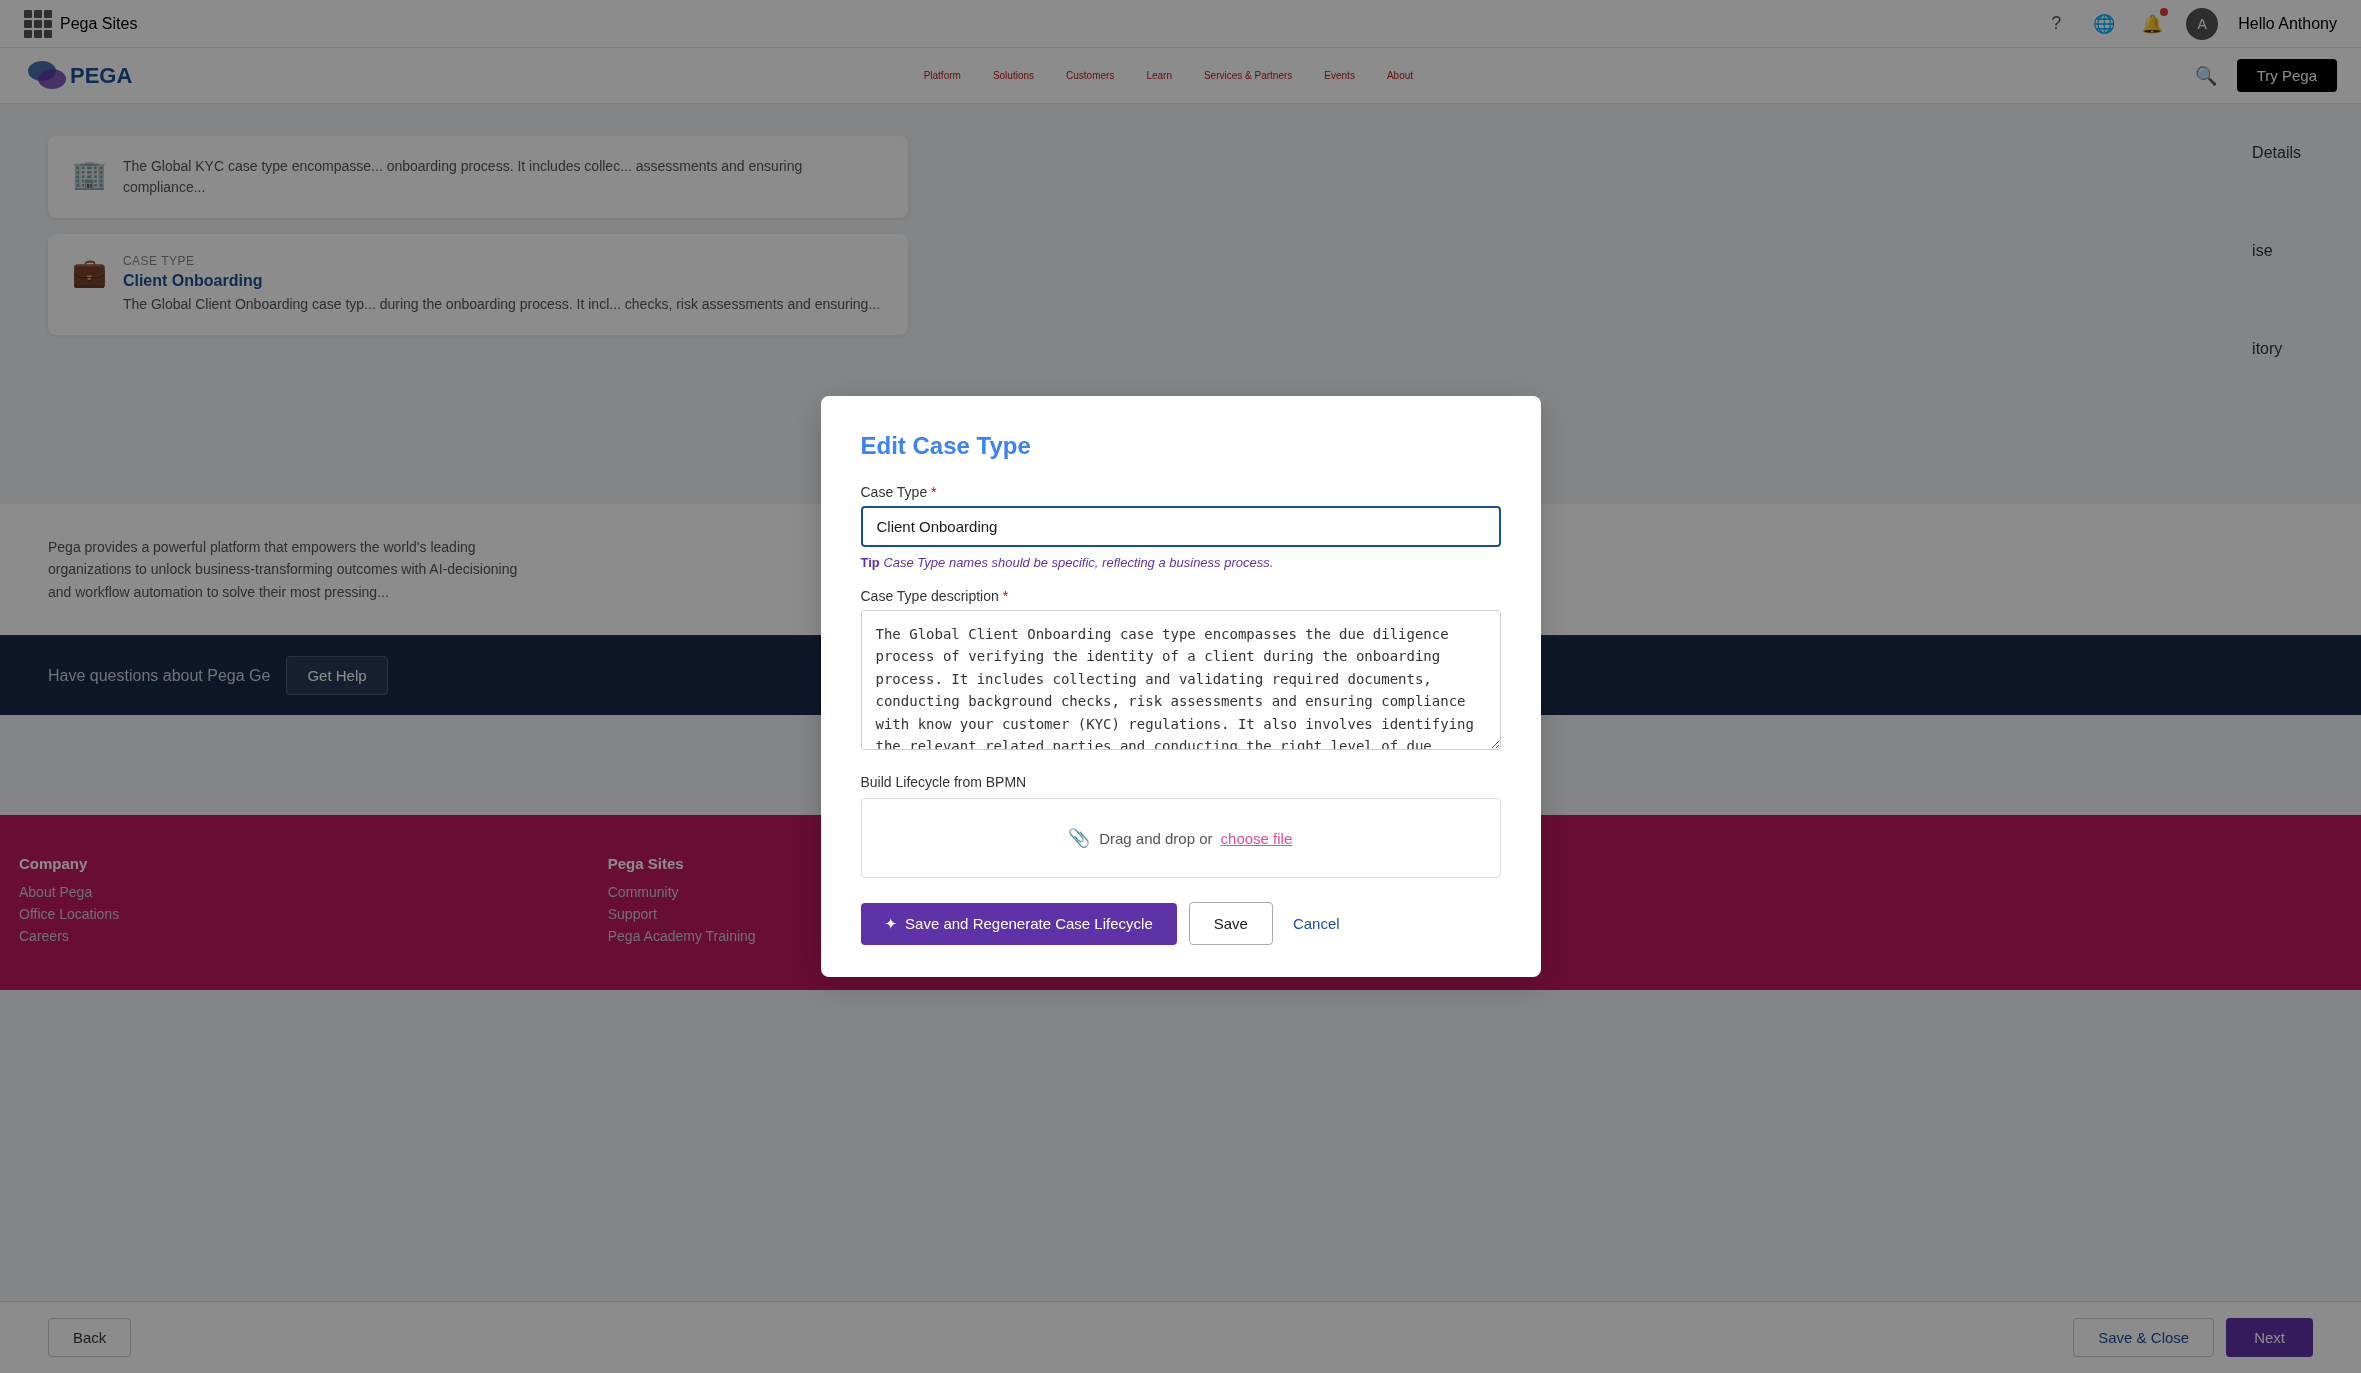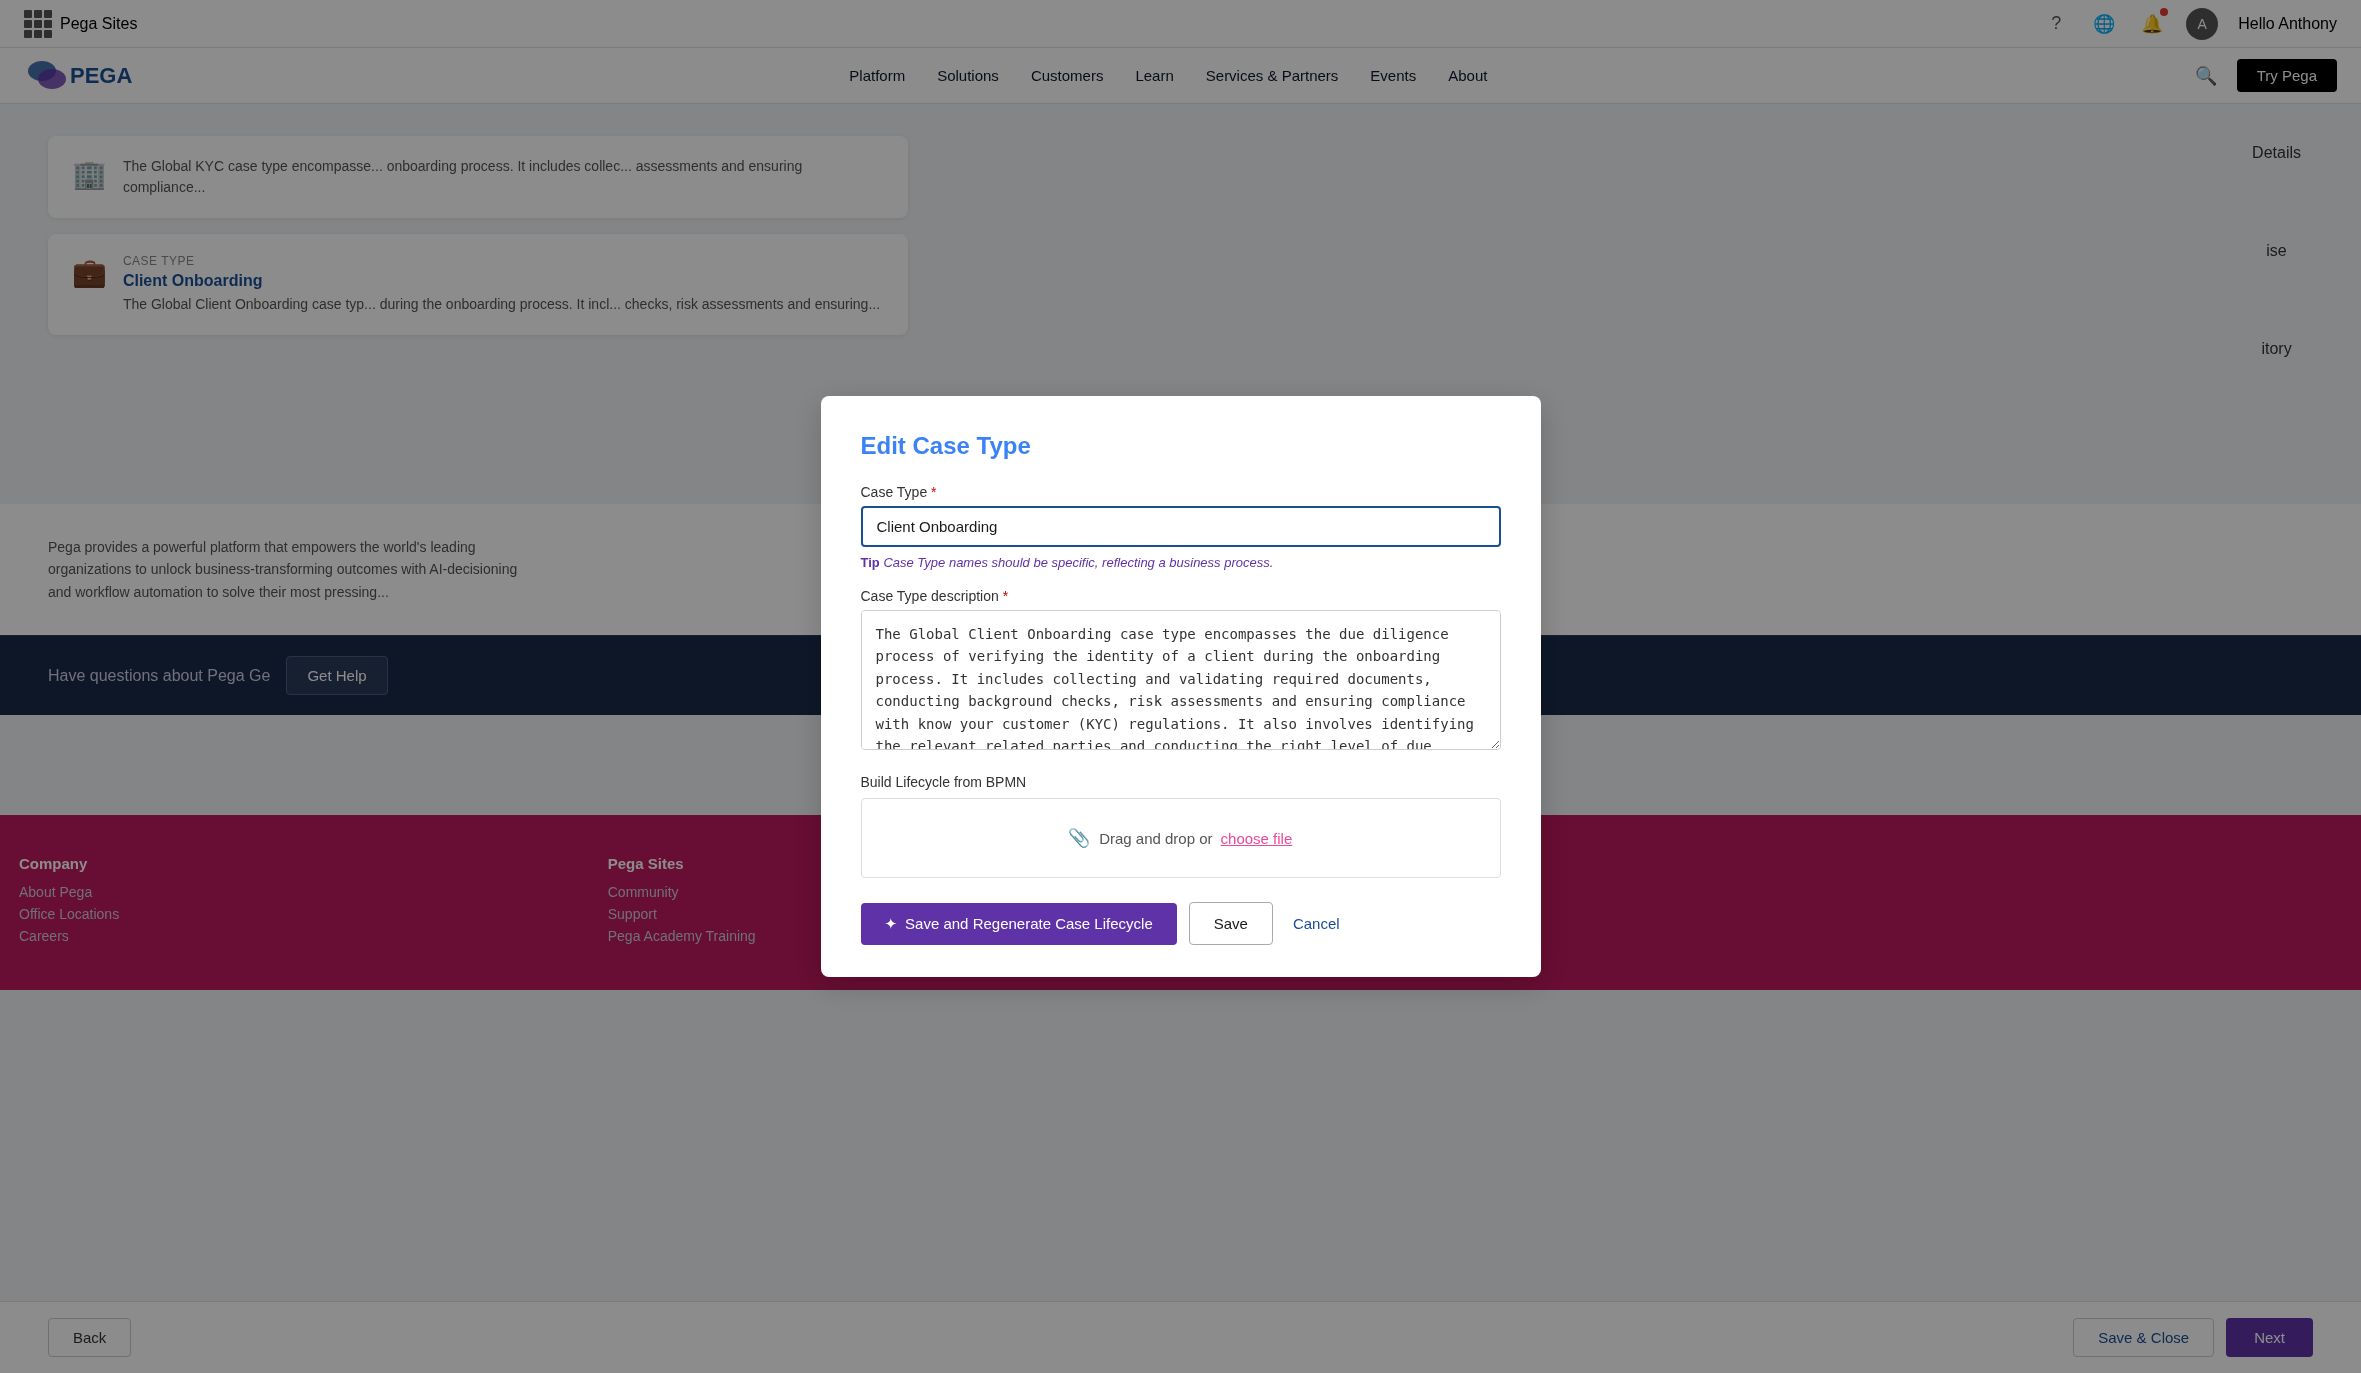--- a/index.html
+++ b/index.html
@@ -27,21 +27,21 @@
       background: #fff;
       border-bottom: 1px solid #e0e0e0;
       padding: 0 24px;
       height: 56px;
       display: flex;
       align-items: center;
       justify-content: space-between;
     }
     .logo { display: flex; align-items: center; gap: 8px; }
     .nav-links { display: flex; gap: 32px; align-items: center; }
-    .nav-link { font-size: 15px; color: #0f172a; cursor: pointer; }
+    .nav-link { font-size: 10px; color: #b91c1c; cursor: pointer; }
     .nav-right { display: flex; align-items: center; gap: 16px; }
     .try-pega-btn { background: #000000; color: #fff; border: none; border-radius: 4px; padding: 8px 20px; font-size: 15px; cursor: pointer; }
 
     
     .page-bg {
       padding: 32px 48px;
       position: relative;
     }
 
     .case-card {
@@ -62,21 +62,21 @@
 
     
     .right-labels {
       position: absolute;
       right: 60px;
       top: 40px;
       display: flex;
       flex-direction: column;
       gap: 80px;
     }
-    .right-label { font-size: 16px; color: #333; text-align: center; }
+    .right-label { font-size: 16px; color: #333; }
 
     
     .bottom-bar {
       position: fixed;
       bottom: 0;
       left: 0;
       right: 0;
       background: rgba(255,255,255,0.95);
       padding: 16px 48px;
       display: flex;

